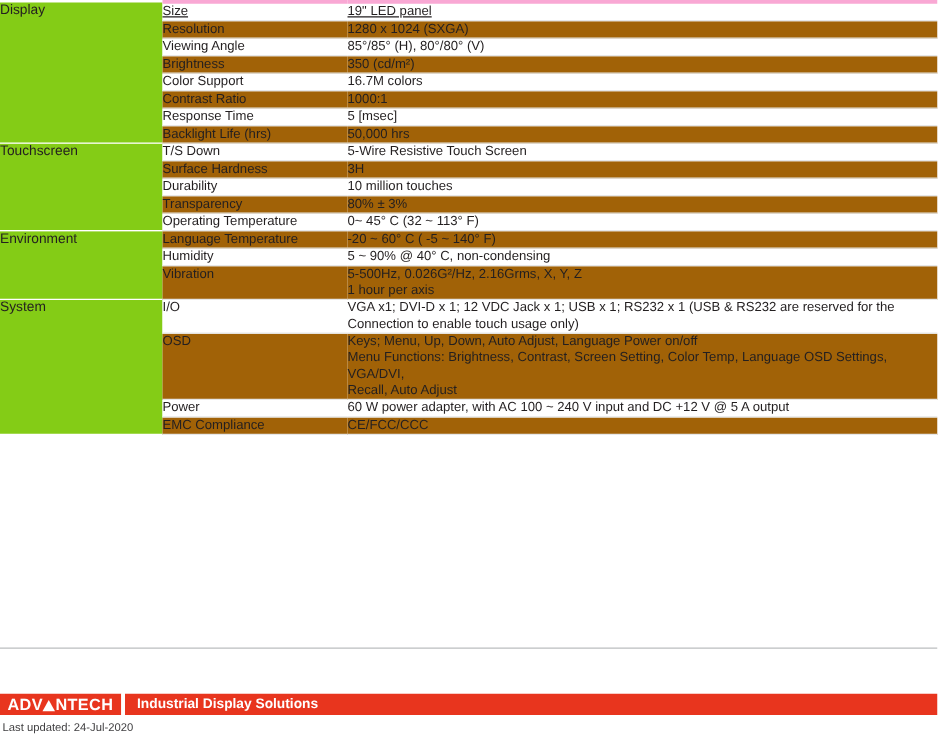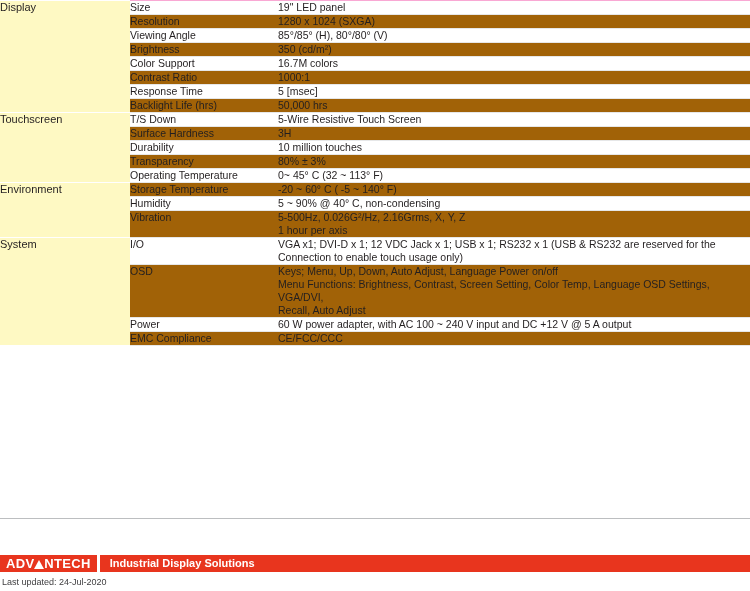--- a/index.html
+++ b/index.html
@@ -23,21 +23,21 @@
     table-layout: fixed;
     font-size: 10.5px;
     color: #231f20;
   }
   table.spec td {
     padding: 0;
     vertical-align: top;
   }
   .cat-cell {
     width: 130px;
-    background: #fef9c3;
+    background: #84cc16;
     color: #231f20;
     font-size: 11px;
     padding-left: 8px;
     vertical-align: middle;
     border-bottom: 1px solid #ffffff;
   }
   .item-cell {
     width: 148px;
     padding-left: 5px;
     padding-top: 2px;
@@ -51,21 +51,22 @@
     padding-top: 2px;
     padding-bottom: 2px;
     background: #ffffff;
     border-bottom: 1px solid #e6e7e8;
     line-height: 13px;
   }
   tr.alt .item-cell, tr.alt .val-cell {
     background: #a16207;
   }
   tr.first .item-cell, tr.first .val-cell {
-    border-top: 1px solid #f9a8d4;
+    border-top: 3px solid #f9a8d4;
+    text-decoration: underline;
   }
   .val-cell .line { display: block; }
 
   
   #footer {
     position: absolute;
     left: 0;
     bottom: 0;
     width: 750px;
   }
@@ -212,21 +213,21 @@
       </tr>
       <tr>
         <td class="item-cell">Operating Temperature</td>
         <td class="val-cell">
             <span class="line">0~ 45° C (32 ~ 113° F)</span>
           </td>
       </tr>
 
       <tr class="alt">
         <td class="cat-cell" rowspan="3">Environment</td>
-        <td class="item-cell">Storage Temperature</td>
+        <td class="item-cell">Language Temperature</td>
         <td class="val-cell">
             <span class="line">-20 ~ 60° C ( -5 ~ 140° F)</span>
           </td>
       </tr>
       <tr>
         <td class="item-cell">Humidity</td>
         <td class="val-cell">
             <span class="line">5 ~ 90% @ 40° C, non-condensing</span>
           </td>
       </tr>

